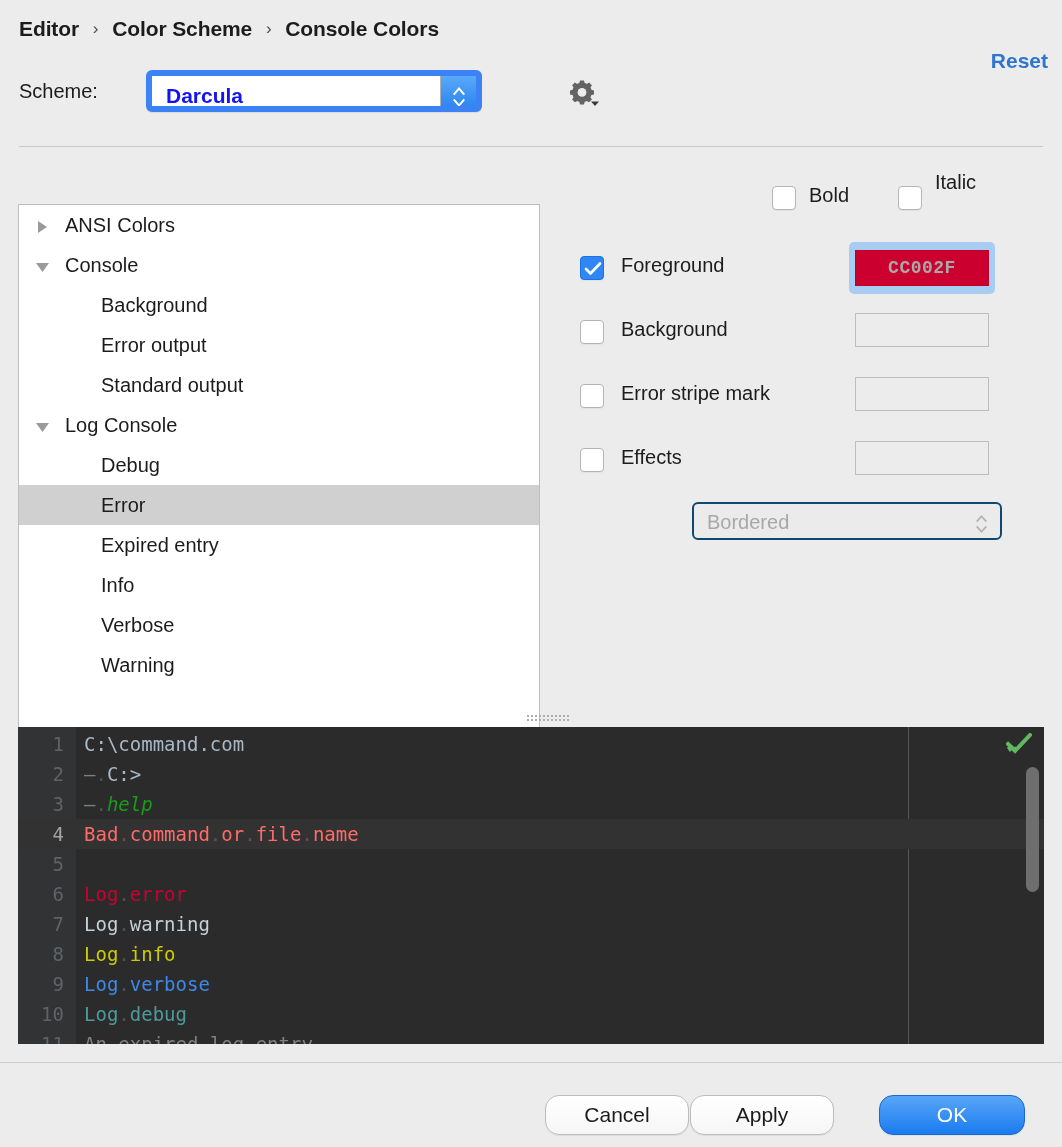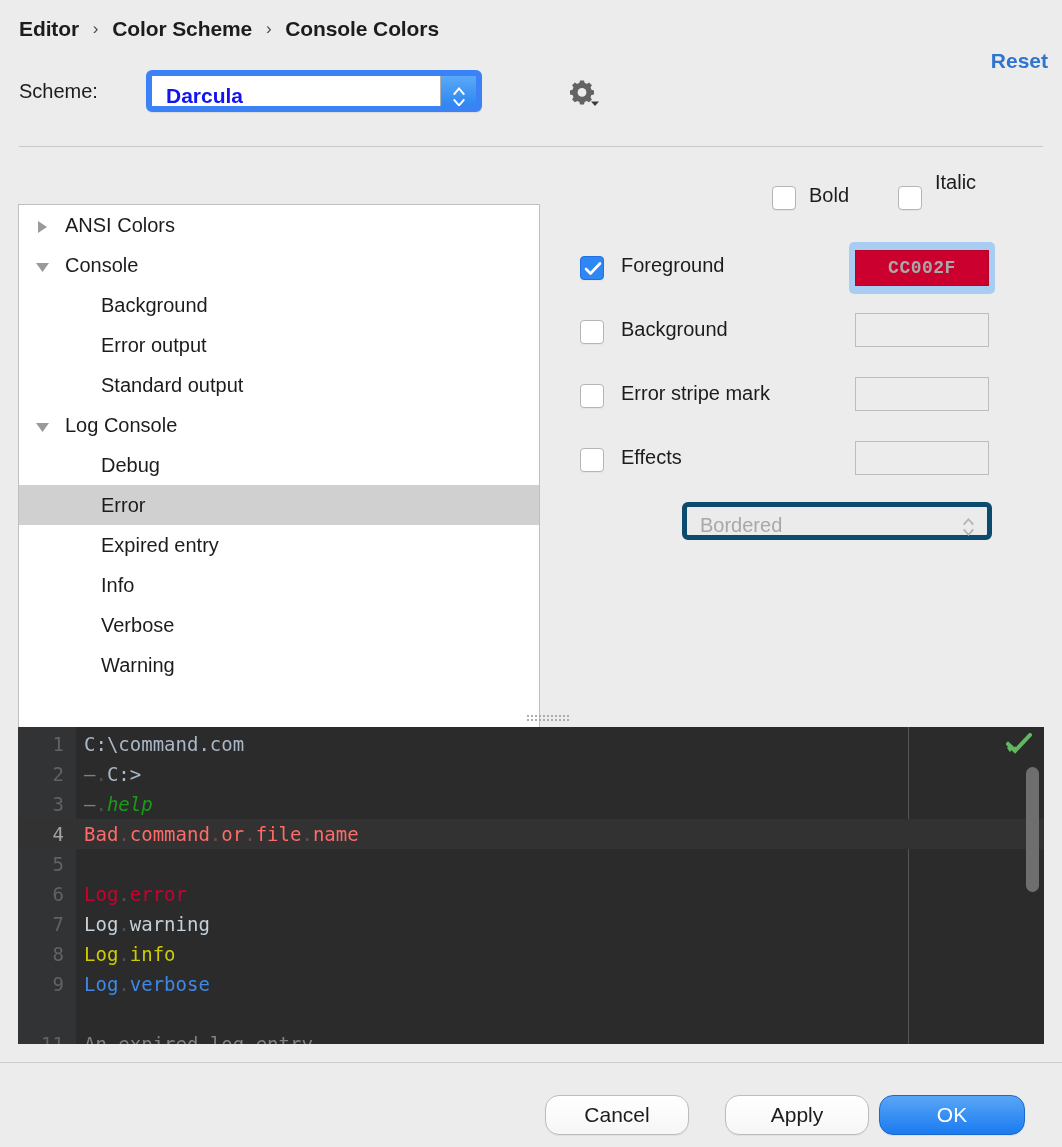--- a/index.html
+++ b/index.html
@@ -120,23 +120,23 @@
     position: absolute; left: 6px; top: 8px; width: 134px; height: 36px;
     background: #cc002f; border: 1px solid #b90029;
     display: flex; align-items: center; justify-content: center;
   }
   #fg-swatch-text {
     font-family: "Liberation Mono", monospace;
     font-size: 18px; font-weight: bold; color: #a8a8a8; letter-spacing: 0.5px;
   }
 
   #effects-select {
-    position: absolute; left: 122px; top: 334px;
+    position: absolute; left: 132px; top: 334px;
     width: 310px; height: 38px;
-    background: #ebebeb; border: 5px solid #0c4a6e; border-radius: 6px;
+    background: #ebebeb; border: 2px solid #0c4a6e; border-radius: 6px;
     cursor: default;
   }
   #effects-select-text {
     position: absolute; left: 13px; top: 7px;
     font-size: 20px; color: #a8a8a8; white-space: nowrap;
   }
   #effects-stepper { position: absolute; right: 10px; top: 9px; }
 
   
   #splitter {
@@ -191,21 +191,21 @@
   }
   .dlg-btn {
     position: absolute; top: 1095px; height: 40px;
     border-radius: 14px; border: 1px solid #bcbcbc;
     background: linear-gradient(to bottom, #ffffff, #f6f6f6);
     font-size: 21px; color: #1c1c1c;
     display: flex; align-items: center; justify-content: center;
     cursor: pointer; box-shadow: 0 1px 1px rgba(0,0,0,0.06);
   }
   #btn-cancel { left: 545px; width: 144px; }
-  #btn-apply  { left: 725px; width: 144px; }
+  #btn-apply  { left: 690px; width: 144px; }
   #btn-ok {
     left: 879px; width: 146px;
     background: linear-gradient(to bottom, #59a6f7, #1a7bef);
     border-color: #1868cf; color: #ffffff;
   }
 </style>
 </head>
 <body>
 
 <div id="header">
@@ -402,20 +402,24 @@
         <span class="ctext"><span style="color:#c5d0d8;">Log</span><span class="dotsep" style="color:#4d5152;">.</span><span style="color:#c5d0d8;">warning</span></span>
       </div>
       <div class="cline" style="top: 212px;">
         <span class="cnum">8</span>
         <span class="ctext"><span style="color:#cccc00;">Log</span><span class="dotsep" style="color:#4d5152;">.</span><span style="color:#cccc00;">info</span></span>
       </div>
       <div class="cline" style="top: 242px;">
         <span class="cnum">9</span>
         <span class="ctext"><span style="color:#3d88e8;">Log</span><span class="dotsep" style="color:#4d5152;">.</span><span style="color:#3d88e8;">verbose</span></span>
       </div>
+      <div class="cline" style="top: 272px;">
+        <span class="cnum">10</span>
+        <span class="ctext"><span style="color:#4e9a9a;">Log</span><span class="dotsep" style="color:#4d5152;">.</span><span style="color:#4e9a9a;">debug</span></span>
+      </div>
       <div class="cline" style="top: 302px;">
         <span class="cnum">11</span>
         <span class="ctext"><span style="color:#808080;">An</span><span class="dotsep" style="color:#4d5152;">.</span><span style="color:#808080;">expired</span><span class="dotsep" style="color:#4d5152;">.</span><span style="color:#808080;">log</span><span class="dotsep" style="color:#4d5152;">.</span><span style="color:#808080;">entry</span></span>
       </div>
     </div>
   <svg id="inspect-check" width="26" height="22" viewBox="0 0 26 22">
     <path d="M2 11 L9 18 L24 2" stroke="#62b862" stroke-width="4" fill="none" stroke-linecap="square"></path>
     <path d="M2 14 L4 17 L6 14 L8 17 L10 14" stroke="#62b862" stroke-width="2.5" fill="none"></path>
   </svg>
   <div id="console-scrollbar"></div>

